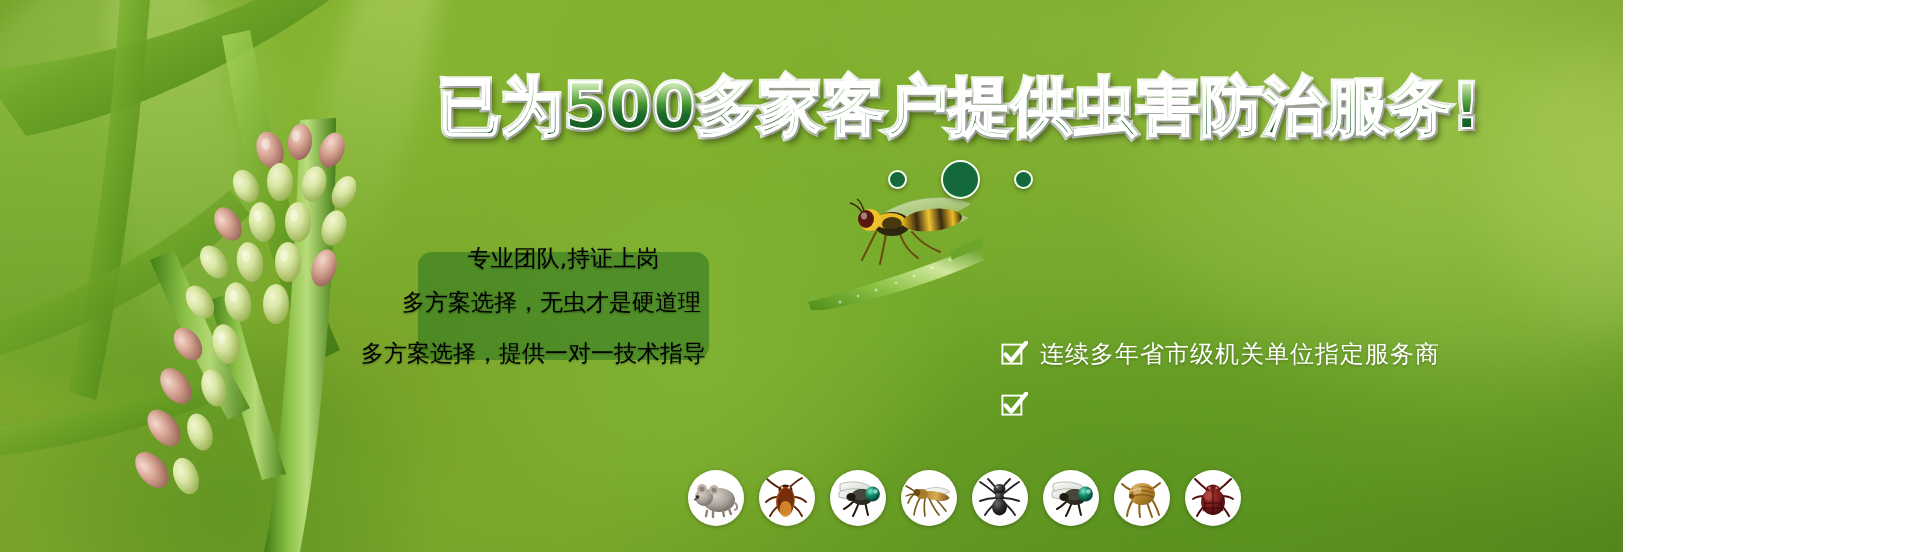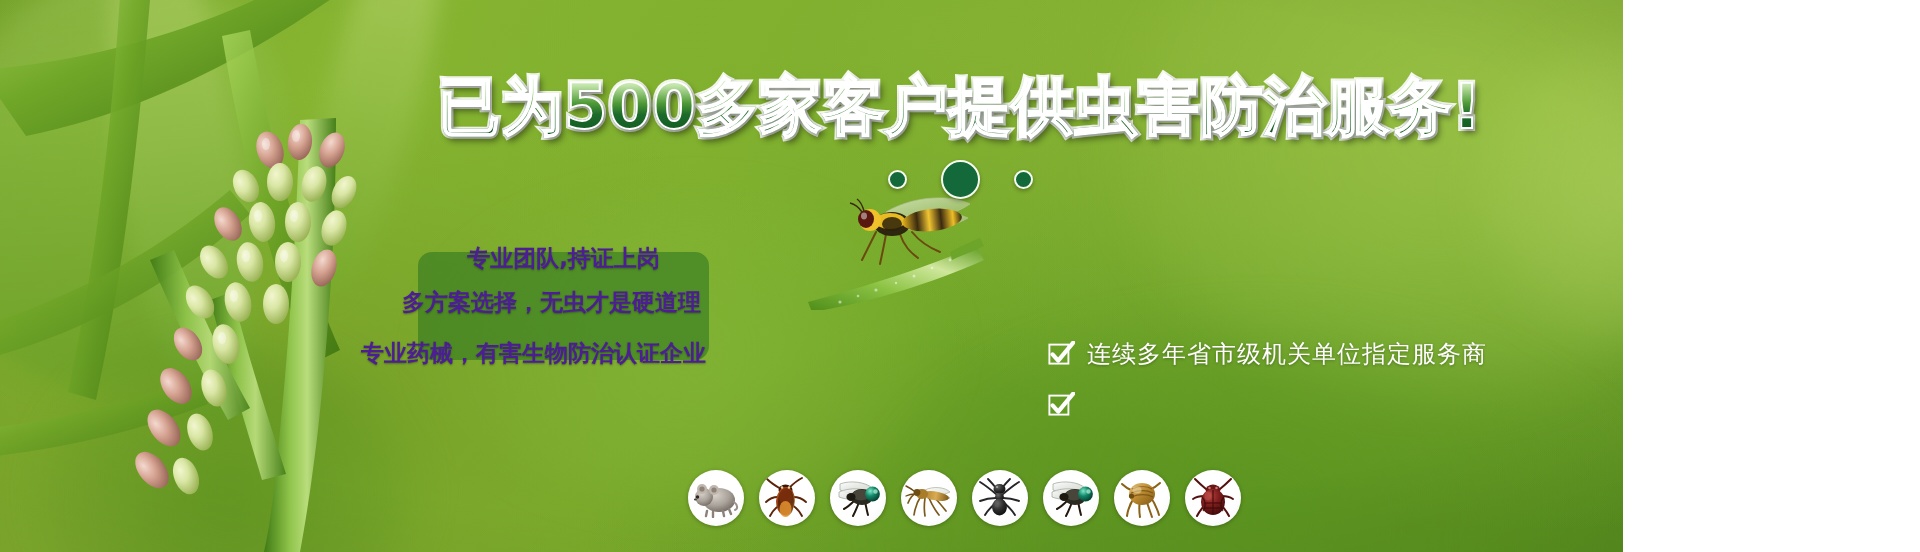--- a/index.html
+++ b/index.html
@@ -97,35 +97,35 @@
     background:rgba(36,112,30,.52);
     border-radius:14px 14px 14px 14px;
     z-index:3;
   }
   #copy-lines {
     position:absolute; left:418px; top:252px; width:291px; height:108px;
     z-index:4; display:flex; flex-direction:column; justify-content:center;
     align-items:center; padding:0 4px;
   }
   .copy-line {
-    color:#4c1d95; font-weight:bold; white-space:nowrap;
+    color:#000000; font-weight:normal; white-space:nowrap;
     font-family:"DejaVu Sans","Liberation Sans",sans-serif;
     text-shadow:0 1px 2px rgba(0,0,0,.35);
   }
   .copy-line.l1 { font-size:23px; margin-bottom:13px; letter-spacing:0; }
   .copy-line.l2 { font-size:23px; margin-bottom:20px;
                   position:relative; left:-12px; }
   .copy-line.l3 { font-size:23px; position:relative; left:-30px; }
 
   
   #copy-lines { overflow:visible; }
 
   
   #features {
-    position:absolute; left:1048px; top:338px; z-index:4;
+    position:absolute; left:1001px; top:338px; z-index:4;
   }
   .feature { display:flex; align-items:center; margin-bottom:22px; }
   .check-icon { width:27px; height:27px; flex:0 0 27px; margin-right:12px;
                 position:relative; }
   .check-icon svg { display:block; }
   .feature-label {
     color:#ffffff; font-size:24px; letter-spacing:1px; white-space:nowrap;
     font-family:"DejaVu Sans","Liberation Sans",sans-serif;
     text-shadow:0 1px 3px rgba(0,0,0,.3);
   }
@@ -309,21 +309,21 @@
   <div id="dots">
     <span class="dot small"></span>
     <span class="dot large"></span>
     <span class="dot small"></span>
   </div>
 
   <div id="copy-panel"></div>
   <div id="copy-lines">
     <div class="copy-line l1">专业团队,持证上岗</div>
     <div class="copy-line l2">多方案选择，无虫才是硬道理</div>
-    <div class="copy-line l3">专业药械，有害生物防治认证企业</div>
+    <div class="copy-line l3">多方案选择，提供一对一技术指导</div>
   </div>
 
   <div id="features">
     <div class="feature">
       <span class="check-icon">
         <svg width="27" height="27" viewBox="0 0 27 27" xmlns="http://www.w3.org/2000/svg">
           <rect x="1.4" y="3.6" width="19" height="19" fill="none" stroke="#ffffff" stroke-width="1.9"></rect>
           <path d="M4.6,13.4 L10.2,19.6 L25.2,1.6" fill="none" stroke="#ffffff" stroke-width="4.2" stroke-linecap="round" stroke-linejoin="round"></path>
         </svg>
       </span>

